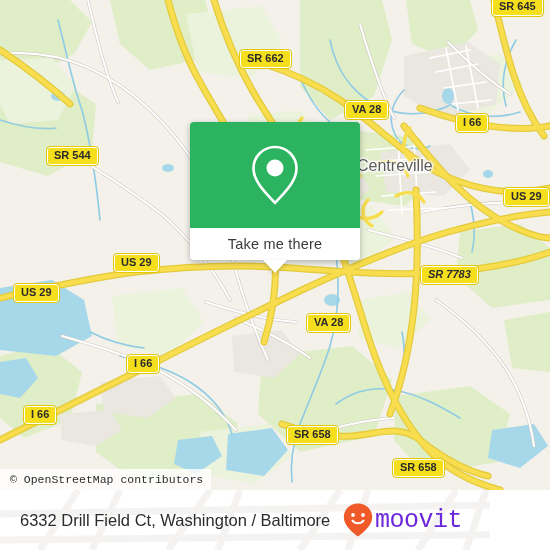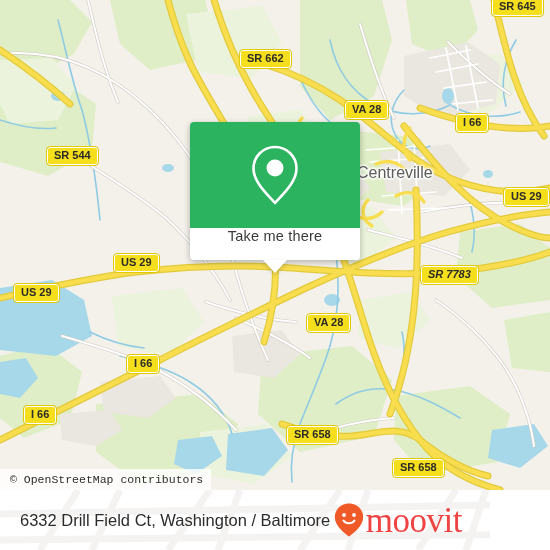--- a/index.html
+++ b/index.html
@@ -24,21 +24,21 @@
     border-radius:4px;overflow:visible;
     box-shadow:0 2px 6px rgba(0,0,0,.28);
     z-index:40;
   }
   .card-top{
     background:#2bb35f;height:106px;border-radius:4px 4px 0 0;
     display:flex;align-items:center;justify-content:center;
   }
   .card-bottom{
     background:#ffffff;height:32px;border-radius:0 0 4px 4px;
-    display:flex;justify-content:center;
+    display:flex;align-items:center;justify-content:center;
     position:relative;
   }
   .card-label{
     font-size:14.5px;color:#3a3a3a;letter-spacing:.2px;
     font-family:"Liberation Sans", sans-serif;
   }
   .card-tail{
     position:absolute;left:50%;top:100%;margin-left:-12px;
     width:0;height:0;
     border-left:12px solid transparent;
@@ -97,23 +97,23 @@
     position:absolute;left:0;top:0;width:550px;height:60px;
     opacity:.55;pointer-events:none;
   }
   .addr{
     font-size:16.5px;color:#2c2c2c;position:relative;z-index:2;
     white-space:nowrap;
     font-family:"Liberation Sans", sans-serif;
   }
   .brand{display:flex;align-items:center;position:relative;z-index:2;}
   .brand-text{
-    font-size:35px;color:#ef4444;letter-spacing:-.5px;
+    font-size:25px;color:#6d28d9;letter-spacing:-.5px;
     margin-left:1px;line-height:1;
-    font-family:Liberation Serif, serif;
+    font-family:Liberation Mono, monospace;
   }
 </style>
 </head>
 <body>
 
 <div id="app">
 
   <div class="map">
 
     <svg class="layer" viewBox="0 0 550 490" preserveAspectRatio="none">
@@ -276,21 +276,21 @@
         <path d="M376,164 C390,158 404,164 408,176"></path>
         <path d="M396,196 C406,190 418,192 424,202"></path>
         <path d="M368,200 C360,208 362,220 372,226"></path>
         <path d="M410,128 C402,138 402,152 410,160"></path>
         <path d="M302,118 C294,128 294,142 302,150"></path>
         <path d="M288,128 C280,138 282,152 292,158"></path>
       </g>
     </svg>
 
     <div>
-      <div class="place-label" style="left:357px;top:164px;">Centreville</div>
+      <div class="place-label" style="left:357px;top:157px;">Centreville</div>
     </div>
 
     <div id="shields">
         <div class="shield" style="left: 492px; top: -2px;">SR 645</div>
         <div class="shield" style="left: 240px; top: 50px;">SR 662</div>
         <div class="shield" style="left: 345px; top: 101px;">VA 28</div>
         <div class="shield" style="left: 456px; top: 114px;">I 66</div>
         <div class="shield" style="left: 47px; top: 147px;">SR 544</div>
         <div class="shield" style="left: 504px; top: 188px;">US 29</div>
         <div class="shield" style="left: 114px; top: 254px;">US 29</div>

